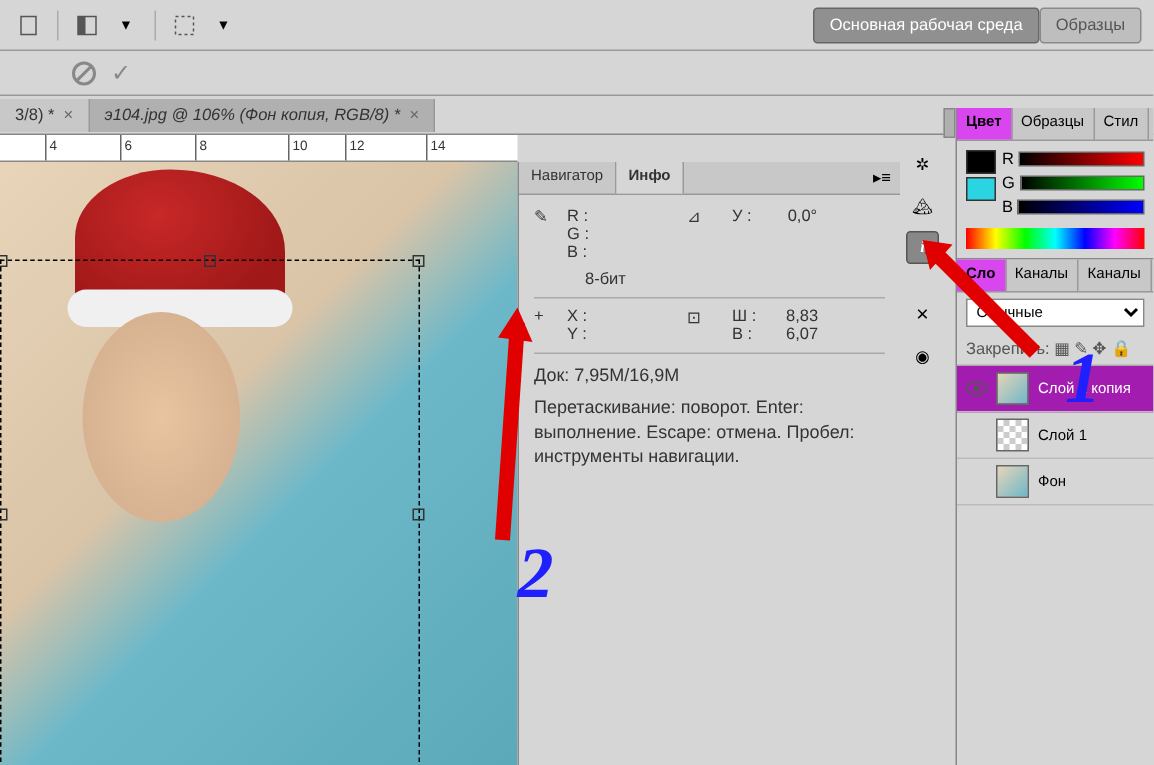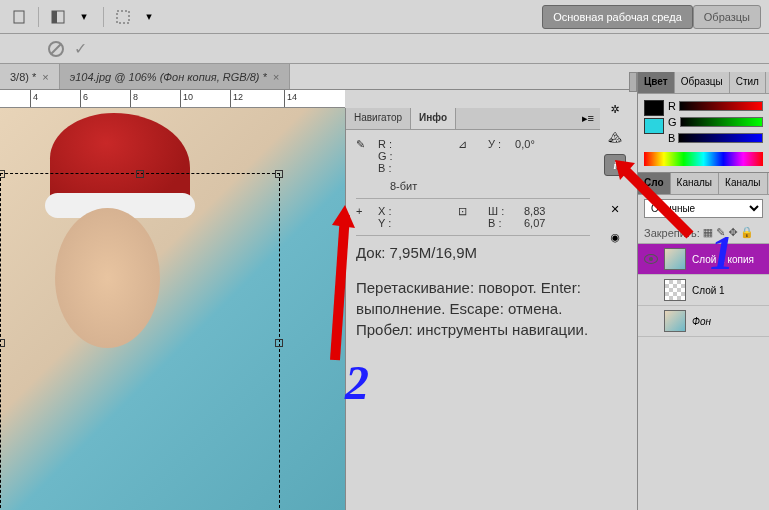--- a/index.html
+++ b/index.html
@@ -11,21 +11,21 @@
 .divider { width: 1px; height: 20px; background: #aaa; margin: 0 4px; }
 .toolbar-right { margin-left: auto; display: flex; gap: 0; }
 .workspace-btn { height: 24px; padding: 0 10px; background: #bebebe; border: 1px solid #8a8a8a; border-radius: 3px; color: #555; cursor: pointer; font-size: 11px; }
 .workspace-btn.active { background: #909090; color: #fff; border-color: #666; }
 
 .second-bar { height: 30px; background: #d6d6d6; border-bottom: 1px solid #999; display: flex; align-items: center; padding-left: 48px; gap: 10px; }
 .cancel-icon { width: 16px; height: 16px; border: 2px solid #888; border-radius: 50%; position: relative; }
 .cancel-icon::after { content: ''; position: absolute; width: 14px; height: 2px; background: #888; top: 5px; left: -1px; transform: rotate(-45deg); }
 .check-icon { color: #888; font-size: 16px; }
 
-.tabs-bar { height: 26px; background: #d6d6d6; display: flex; border-bottom: 1px solid #888; }
+.tabs-bar { height: 26px; background: #d6d6d6; display: flex; border-bottom: 1px solid #888; align-items: center; }
 .doc-tab { padding: 5px 10px; background: #c8c8c8; border-right: 1px solid #999; color: #333; font-size: 11px; cursor: pointer; display: flex; align-items: center; gap: 6px; }
 .doc-tab.active { background: #b0b0b0; font-style: italic; }
 .close-x { color: #666; cursor: pointer; }
 
 .ruler-h { height: 18px; background: #fff; border-bottom: 1px solid #888; position: relative; overflow: hidden; margin-left: 0; width: 345px; }
 .ruler-tick { position: absolute; top: 0; font-size: 9px; color: #333; border-left: 1px solid #666; height: 18px; padding-left: 2px; padding-top: 2px; }
 
 .main-row { display: flex; height: 420px; }
 .canvas-area { width: 345px; height: 100%; position: relative; background: #c0c0c0; overflow: hidden; }
 .canvas-img { width: 345px; height: 420px; background: linear-gradient(135deg, #e8d4b8 0%, #d9c4a8 40%, #6db8c8 55%, #5aa8b8 100%); position: relative; }
@@ -46,31 +46,31 @@
 .panel-tab.active { background: #d6d6d6; font-weight: bold; }
 .panel-menu { margin-left: auto; padding: 4px 6px; cursor: pointer; display: flex; gap: 2px; }
 
 .info-body { padding: 8px 10px; color: #333; }
 .info-row { display: flex; margin-bottom: 6px; }
 .info-col { display: flex; gap: 8px; }
 .info-labels { width: 20px; text-align: left; }
 .info-values { width: 50px; }
 .info-icon { width: 18px; margin-right: 4px; }
 .hr-line { border: none; border-top: 1px solid #aaa; margin: 6px 0; }
-.info-text { font-size: 15px; line-height: 1.4; margin-top: 4px; }
+.info-text { font-size: 12px; line-height: 1.4; margin-top: 4px; }
 
 .vert-toolbar { position: absolute; right: 139px; top: 92px; width: 30px; background: #d6d6d6; display: flex; flex-direction: column; gap: 6px; padding: 6px 4px; align-items: center; }
 .vert-btn { width: 22px; height: 22px; display: flex; align-items: center; justify-content: center; cursor: pointer; border-radius: 3px; }
 .vert-btn.active { background: #888; border: 1px solid #555; }
 
 .right-panels { position: absolute; right: 0; top: 72px; width: 132px; background: #d6d6d6; height: 438px; border-left: 1px solid #888; }
 .color-panel { border-bottom: 1px solid #888; }
 .color-tabs { height: 22px; display: flex; background: #c8c8c8; border-bottom: 1px solid #999; }
 .color-tab { padding: 4px 6px; font-size: 10px; border-right: 1px solid #999; cursor: pointer; }
-.color-tab.active { background: #737373; font-weight: bold; }
+.color-tab.active { background: #d946ef; font-weight: bold; }
 .color-body { padding: 6px; display: flex; gap: 4px; }
 .swatch-group { display: flex; flex-direction: column; gap: 2px; }
 .swatch { width: 20px; height: 16px; border: 1px solid #333; }
 .sliders { flex: 1; display: flex; flex-direction: column; gap: 4px; font-size: 9px; }
 .slider-row { display: flex; align-items: center; gap: 3px; }
 .slider-bar { flex: 1; height: 10px; background: linear-gradient(to right, #000, #f00); border: 1px solid #666; }
 .spectrum { height: 14px; background: linear-gradient(to right, red, yellow, lime, cyan, blue, magenta, red); margin: 2px 6px 6px; }
 
 .layers-panel { }
 .layers-tabs { height: 22px; display: flex; background: #c8c8c8; border-bottom: 1px solid #999; text-align: center; }
@@ -135,21 +135,21 @@
   <div class="doc-tab active">
     <span>э104.jpg @ 106% (Фон копия, RGB/8) *</span>
     <span class="close-x">×</span>
   </div>
 </div>
 
 <div class="ruler-h">
   <div class="ruler-tick" style="left:30px">4</div>
   <div class="ruler-tick" style="left:80px">6</div>
   <div class="ruler-tick" style="left:130px">8</div>
-  <div class="ruler-tick" style="left:180px">10</div>
+  <div class="ruler-tick" style="left:192px">10</div>
   <div class="ruler-tick" style="left:230px">12</div>
   <div class="ruler-tick" style="left:284px">14</div>
 </div>
 
 <div class="main-row">
   <div class="canvas-area">
     <div class="canvas-img">
       <div class="santa-hat"></div>
       <div class="face"></div>
       <div class="selection">
@@ -174,21 +174,21 @@
         <div class="info-col">
           <div class="info-labels">
             <div>R :</div>
             <div>G :</div>
             <div>B :</div>
           </div>
         </div>
         <div style="margin-left:60px" class="info-col">
           <div class="info-icon">⊿</div>
           <div>У :</div>
-          <div style="margin-left:6px">0,0°</div>
+          <div style="margin-left:16px">0,0°</div>
         </div>
       </div>
       <div style="margin-left:34px">8-бит</div>
       <hr class="hr-line">
       <div class="info-row">
         <div class="info-icon">+</div>
         <div class="info-col">
           <div class="info-labels">
             <div>X :</div>
             <div>Y :</div>
@@ -201,21 +201,21 @@
             <div>В :</div>
           </div>
           <div class="info-values" style="margin-left:8px">
             <div>8,83</div>
             <div>6,07</div>
           </div>
         </div>
       </div>
       <hr class="hr-line">
       <div class="info-text">Док: 7,95M/16,9M</div>
-      <div class="info-text" style="margin-top:14px">Перетаскивание: поворот. Enter: выполнение. Escape: отмена. Пробел: инструменты навигации.</div>
+      <div class="info-text" style="margin-top:4px">Перетаскивание: поворот. Enter: выполнение. Escape: отмена. Пробел: инструменты навигации.</div>
     </div>
   </div>
 </div>
 
 <div class="vert-toolbar">
   <div class="vert-btn">✲</div>
   <div class="vert-btn">🏔</div>
   <div class="vert-btn active">
       <b style="font-family:Georgia;font-style:italic;color:#fff">i</b>
     </div>
@@ -280,21 +280,21 @@
       <div class="layer-name">Слой 1 копия</div>
     </div>
     <div class="layer-item">
       <div style="width:14px"></div>
       <div class="layer-thumb checker"></div>
       <div class="layer-name">Слой 1</div>
     </div>
     <div class="layer-item">
       <div style="width:14px"></div>
       <div class="layer-thumb"></div>
-      <div class="layer-name" style="font-style:italic">Фон</div>
+      <div class="layer-name" style="">Фон</div>
     </div>
   </div>
 </div>
 
 <svg class="arrow-red" style="left:610px;top:155px" width="100" height="100">
   <path d="M 10 10 L 80 80" stroke="#e00000" stroke-width="10" fill="none"></path>
   <path d="M 5 5 L 25 8 L 10 25 Z" fill="#e00000"></path>
 </svg>
 <div class="annotation-num" style="left:710px;top:225px">1</div>
 

